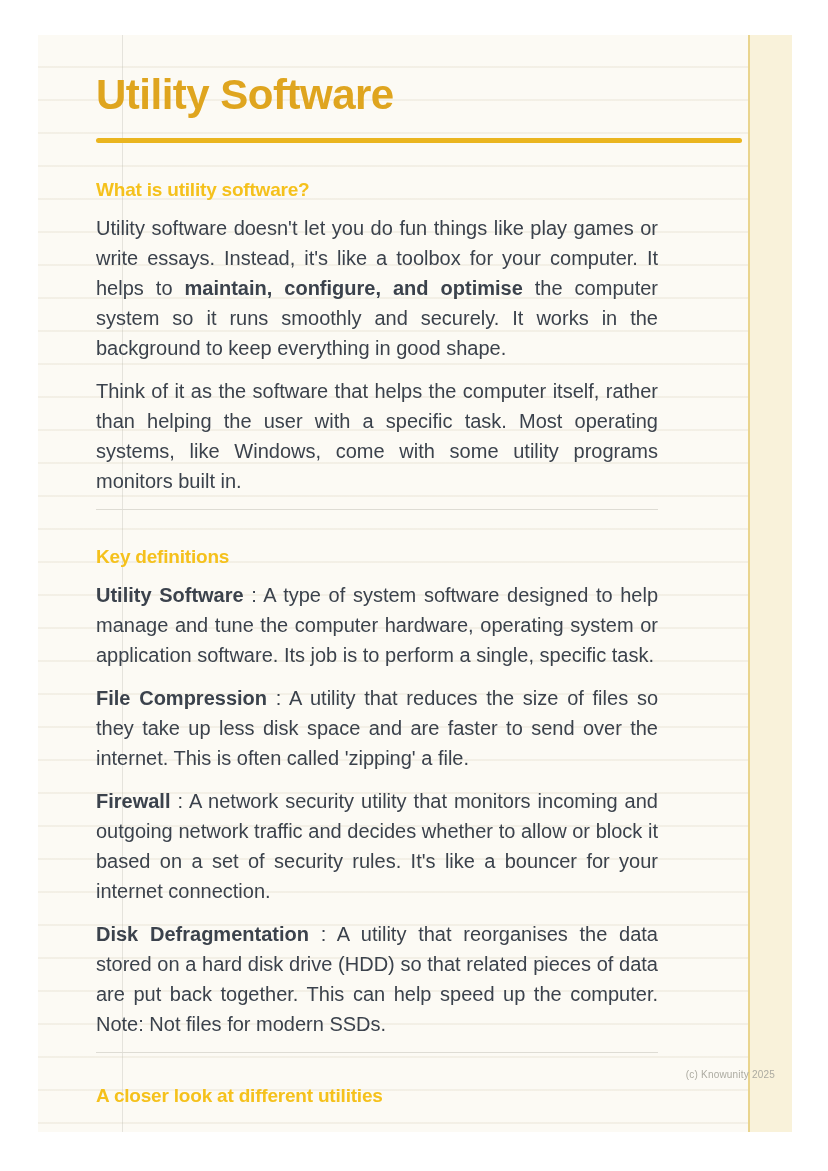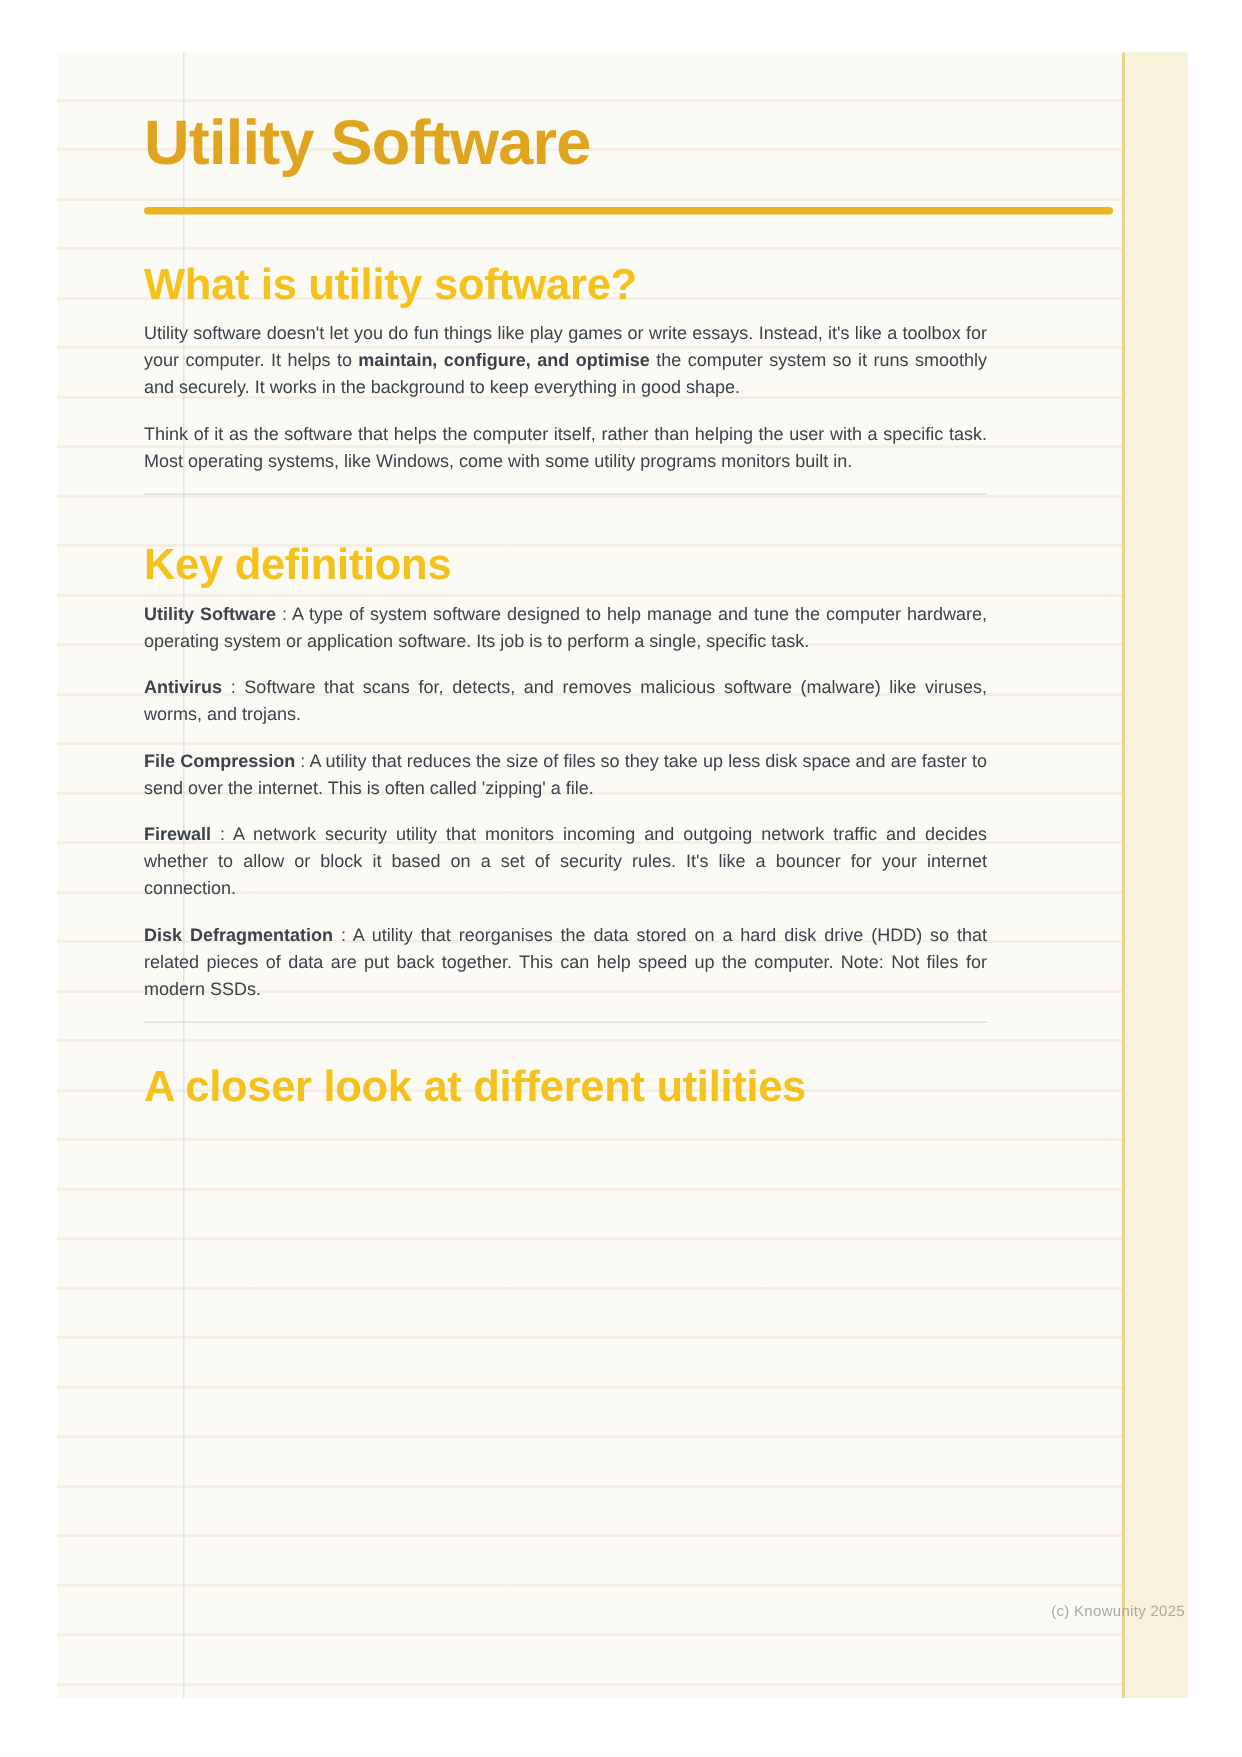--- a/index.html
+++ b/index.html
@@ -60,46 +60,46 @@
     color:var(--accent-title);
   }
   .title-rule{
     width:646px;height:5px;
     margin-top:20px;
     background:var(--rule);
     border-radius:3px;
   }
   h2{
     margin:34px 0 10px 0;
-    font-size:29px;
+    font-size:19px;
     line-height:26px;
     font-weight:bold;
     letter-spacing:-0.2px;
     color:var(--accent-heading);
   }
   p{
     width:562px;
     margin:0 0 13px 0;
-    font-size:12px;
-    line-height:18px;
+    font-size:20px;
+    line-height:30px;
     color:var(--body-text);
     text-align:justify;
   }
   p .b{font-weight:bold;}
   p .i{}
   hr.divider{
     width:562px;
     margin:11px 0 0 0;
     border:none;
     border-top:1px solid var(--divider);
   }
   .bottom-row h2{margin-top:30px;}
   .footer{
     position:absolute;
-    right:2px;bottom:52px;
+    right:17px;bottom:52px;
     font-size:10px;
     letter-spacing:0.2px;
     color:var(--footer-text);
     z-index:2;
   }
 </style>
 </head>
 <body>
 
 <div class="card">
@@ -114,21 +114,20 @@
       <h2>What is utility software?</h2>
       <p><span>Utility software doesn't let you do fun things like play games or write essays. Instead, it's like a toolbox for your computer. It helps to </span><span class="b">maintain, configure, and optimise</span><span> the computer system so it runs smoothly and securely. It works in the background to keep everything in good shape.</span></p>
       <p><span>Think of it as the software that helps the </span><span class="i">computer</span><span> itself, rather than helping the </span><span class="i">user</span><span> with a specific task. Most operating systems, like Windows, come with some utility programs monitors built in.</span></p>
     </section>
 
     <hr class="divider">
 
     <section>
       <h2>Key definitions</h2>
       <p><span class="b">Utility Software</span><span> : A type of system software designed to help manage and tune the computer hardware, operating system or application software. Its job is to perform a single, specific task.</span></p>
-      <p><span class="b">Antivirus</span><span> : Software that scans for, detects, and removes malicious software (malware) like viruses, worms, and trojans.</span></p>
       <p><span class="b">File Compression</span><span> : A utility that reduces the size of files so they take up less disk space and are faster to send over the internet. This is often called 'zipping' a file.</span></p>
       <p><span class="b">Firewall</span><span> : A network security utility that monitors incoming and outgoing network traffic and decides whether to allow or block it based on a set of security rules. It's like a bouncer for your internet connection.</span></p>
       <p><span class="b">Disk Defragmentation</span><span> : A utility that reorganises the data stored on a hard disk drive (HDD) so that related pieces of data are put back together. This can help speed up the computer. </span><span class="i">Note: Not files for modern SSDs.</span></p>
     </section>
 
     <hr class="divider">
 
     <div class="bottom-row">
       <h2>A closer look at different utilities</h2>
     </div>

